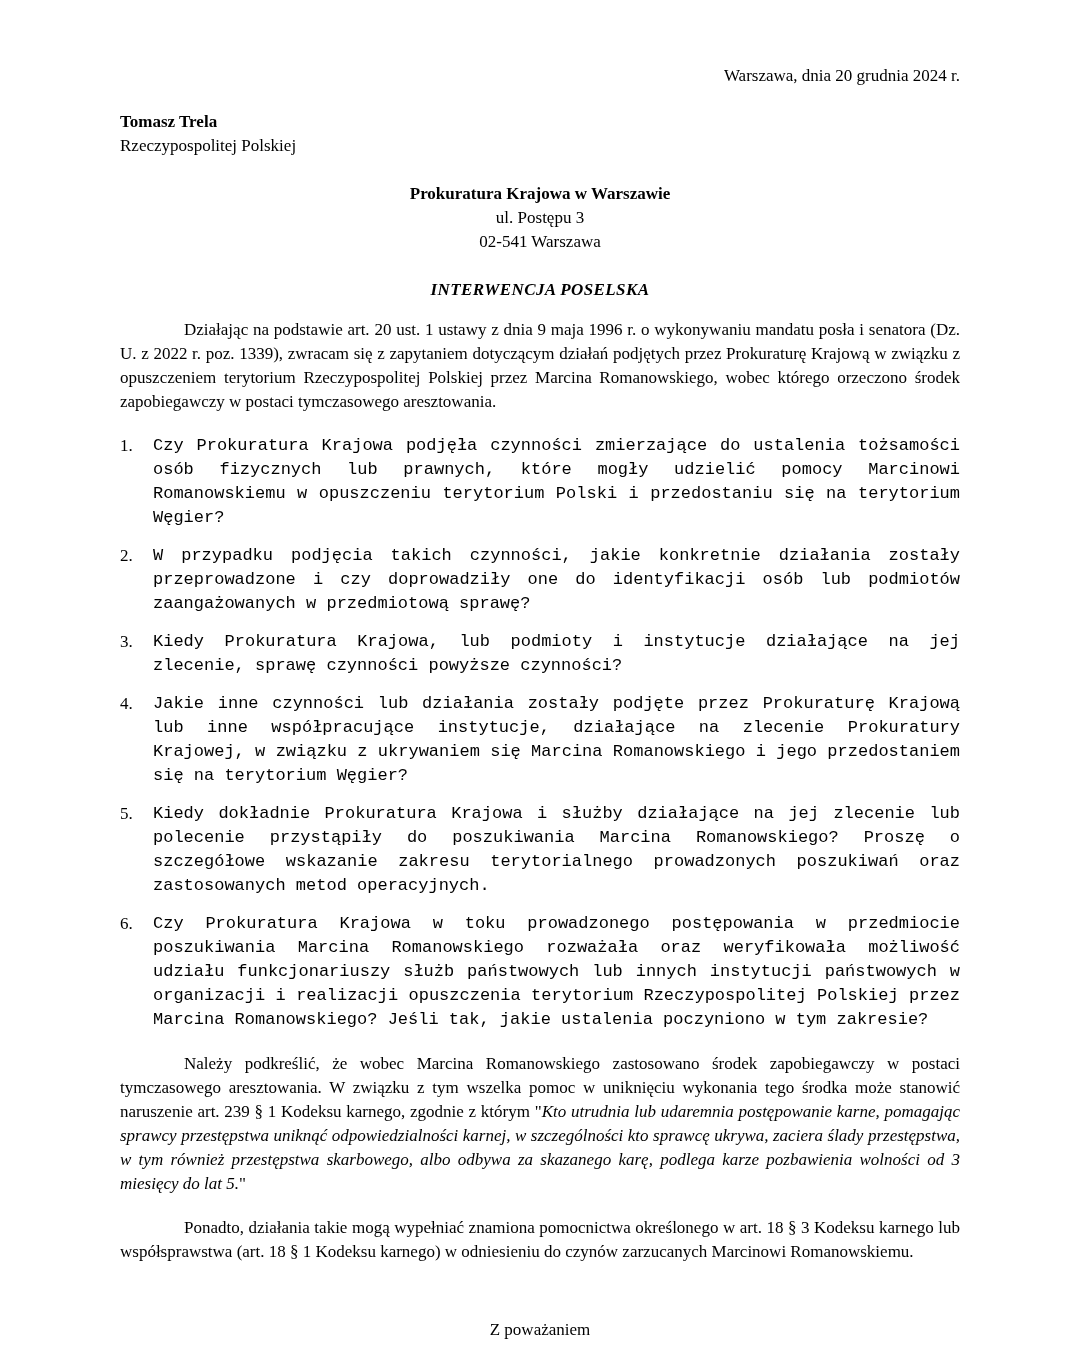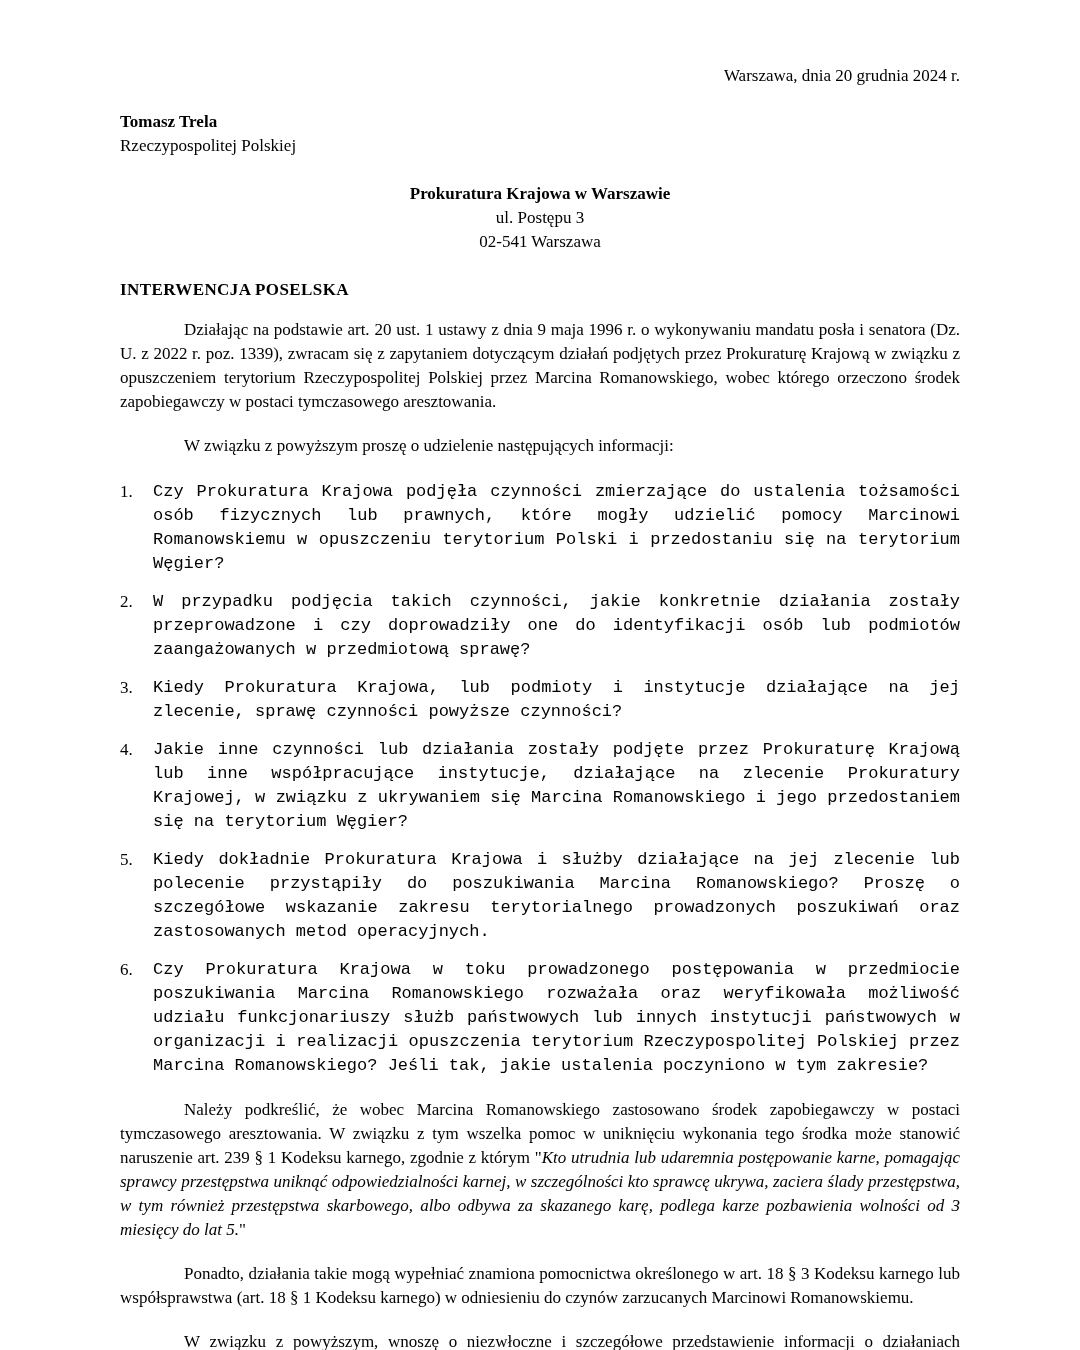--- a/index.html
+++ b/index.html
@@ -19,23 +19,25 @@
     padding: 24px 120px 0 120px;
     background: #ffffff;
     margin-top: 40px;
   }
   .date-line { text-align: right; margin-bottom: 22px; }
   .sender { margin-bottom: 24px; }
   .sender .name { font-weight: 700; }
   .recipient { text-align: center; margin-bottom: 24px; }
   .recipient .name { font-weight: 700; }
   .doc-title {
+    text-align: center;
     font-weight: 700;
     letter-spacing: 0.4px;
     margin-bottom: 16px;
+    font-style: italic;
   }
   .para {
     text-align: justify;
     text-indent: 64px;
     margin-bottom: 20px;
   }
   .request-line {
     text-indent: 64px;
     margin-bottom: 22px;
   }
@@ -63,21 +65,20 @@
   <div class="recipient">
     <div class="name">Prokuratura Krajowa w Warszawie</div>
     <div>ul. Postępu 3</div>
     <div>02-541 Warszawa</div>
   </div>
 
   <div class="doc-title">INTERWENCJA POSELSKA</div>
 
   <p class="para">Działając na podstawie art. 20 ust. 1 ustawy z dnia 9 maja 1996 r. o wykonywaniu mandatu posła i senatora (Dz. U. z 2022 r. poz. 1339), zwracam się z zapytaniem dotyczącym działań podjętych przez Prokuraturę Krajową w związku z opuszczeniem terytorium Rzeczypospolitej Polskiej przez Marcina Romanowskiego, wobec którego orzeczono środek zapobiegawczy w postaci tymczasowego aresztowania.</p>
 
-  <p class="request-line">W związku z powyższym proszę o udzielenie następujących informacji:</p>
 
   <div class="questions">
     <div class="question">
       <div class="q-num">1.</div>
       <div class="q-text">Czy Prokuratura Krajowa podjęła czynności zmierzające do ustalenia tożsamości osób fizycznych lub prawnych, które mogły udzielić pomocy Marcinowi Romanowskiemu w opuszczeniu terytorium Polski i przedostaniu się na terytorium Węgier?</div>
     </div>
     <div class="question">
       <div class="q-num">2.</div>
       <div class="q-text">W przypadku podjęcia takich czynności, jakie konkretnie działania zostały przeprowadzone i czy doprowadziły one do identyfikacji osób lub podmiotów zaangażowanych w przedmiotową sprawę?</div>
     </div>
@@ -96,21 +97,20 @@
     <div class="question">
       <div class="q-num">6.</div>
       <div class="q-text">Czy Prokuratura Krajowa w toku prowadzonego postępowania w przedmiocie poszukiwania Marcina Romanowskiego rozważała oraz weryfikowała możliwość udziału funkcjonariuszy służb państwowych lub innych instytucji państwowych w organizacji i realizacji opuszczenia terytorium Rzeczypospolitej Polskiej przez Marcina Romanowskiego? Jeśli tak, jakie ustalenia poczyniono w tym zakresie?</div>
     </div>
   </div>
 
   <p class="para"><span>Należy podkreślić, że wobec Marcina Romanowskiego zastosowano środek zapobiegawczy w postaci tymczasowego aresztowania. W związku z tym wszelka pomoc w uniknięciu wykonania tego środka może stanowić naruszenie art. 239 § 1 Kodeksu karnego, zgodnie z którym "</span><span class="statute-quote">Kto utrudnia lub udaremnia postępowanie karne, pomagając sprawcy przestępstwa uniknąć odpowiedzialności karnej, w szczególności kto sprawcę ukrywa, zaciera ślady przestępstwa, w tym również przestępstwa skarbowego, albo odbywa za skazanego karę, podlega karze pozbawienia wolności od 3 miesięcy do lat 5.</span><span>"</span></p>
 
   <p class="para">Ponadto, działania takie mogą wypełniać znamiona pomocnictwa określonego w art. 18 § 3 Kodeksu karnego lub współsprawstwa (art. 18 § 1 Kodeksu karnego) w odniesieniu do czynów zarzucanych Marcinowi Romanowskiemu.</p>
 
-  <p class="para">W związku z powyższym, wnoszę o niezwłoczne i szczegółowe przedstawienie informacji o działaniach podjętych przez Prokuraturę Krajową w tej sprawie.</p>
 
   <div class="valediction">Z poważaniem</div>
 
   <div class="signature">
     <div>Tomasz Trela</div>
 
   </div>
 
 </div>
 

